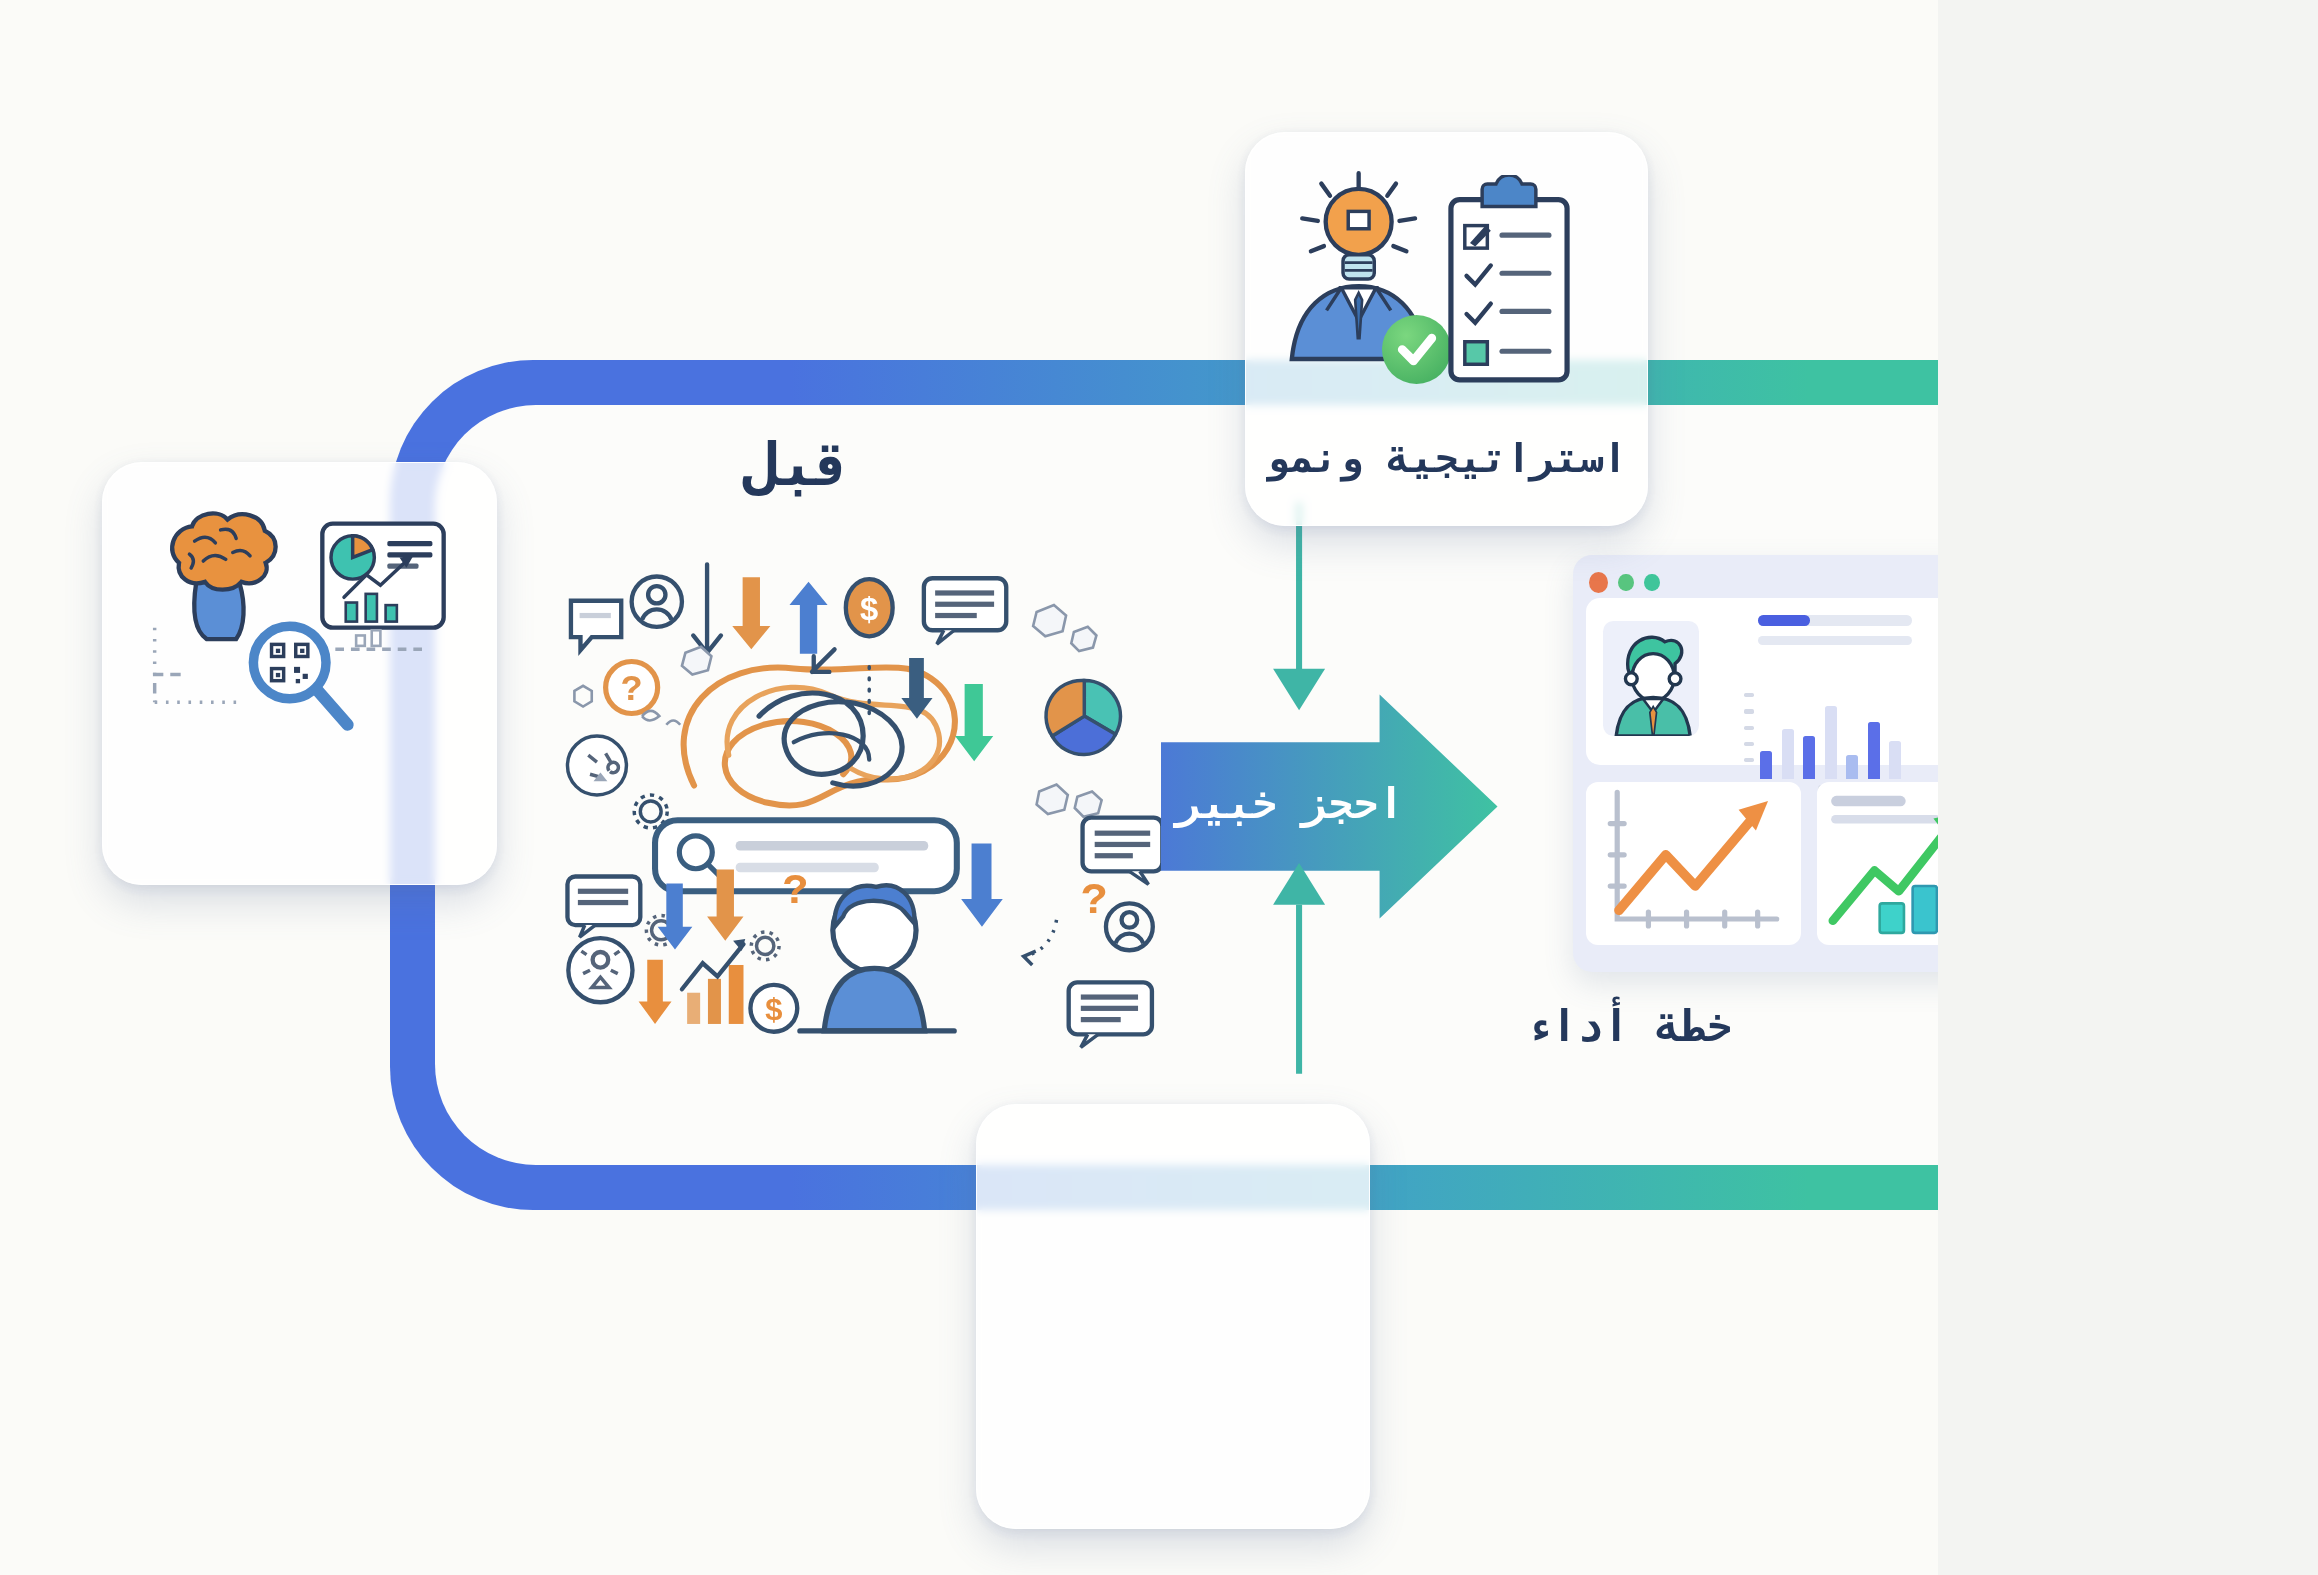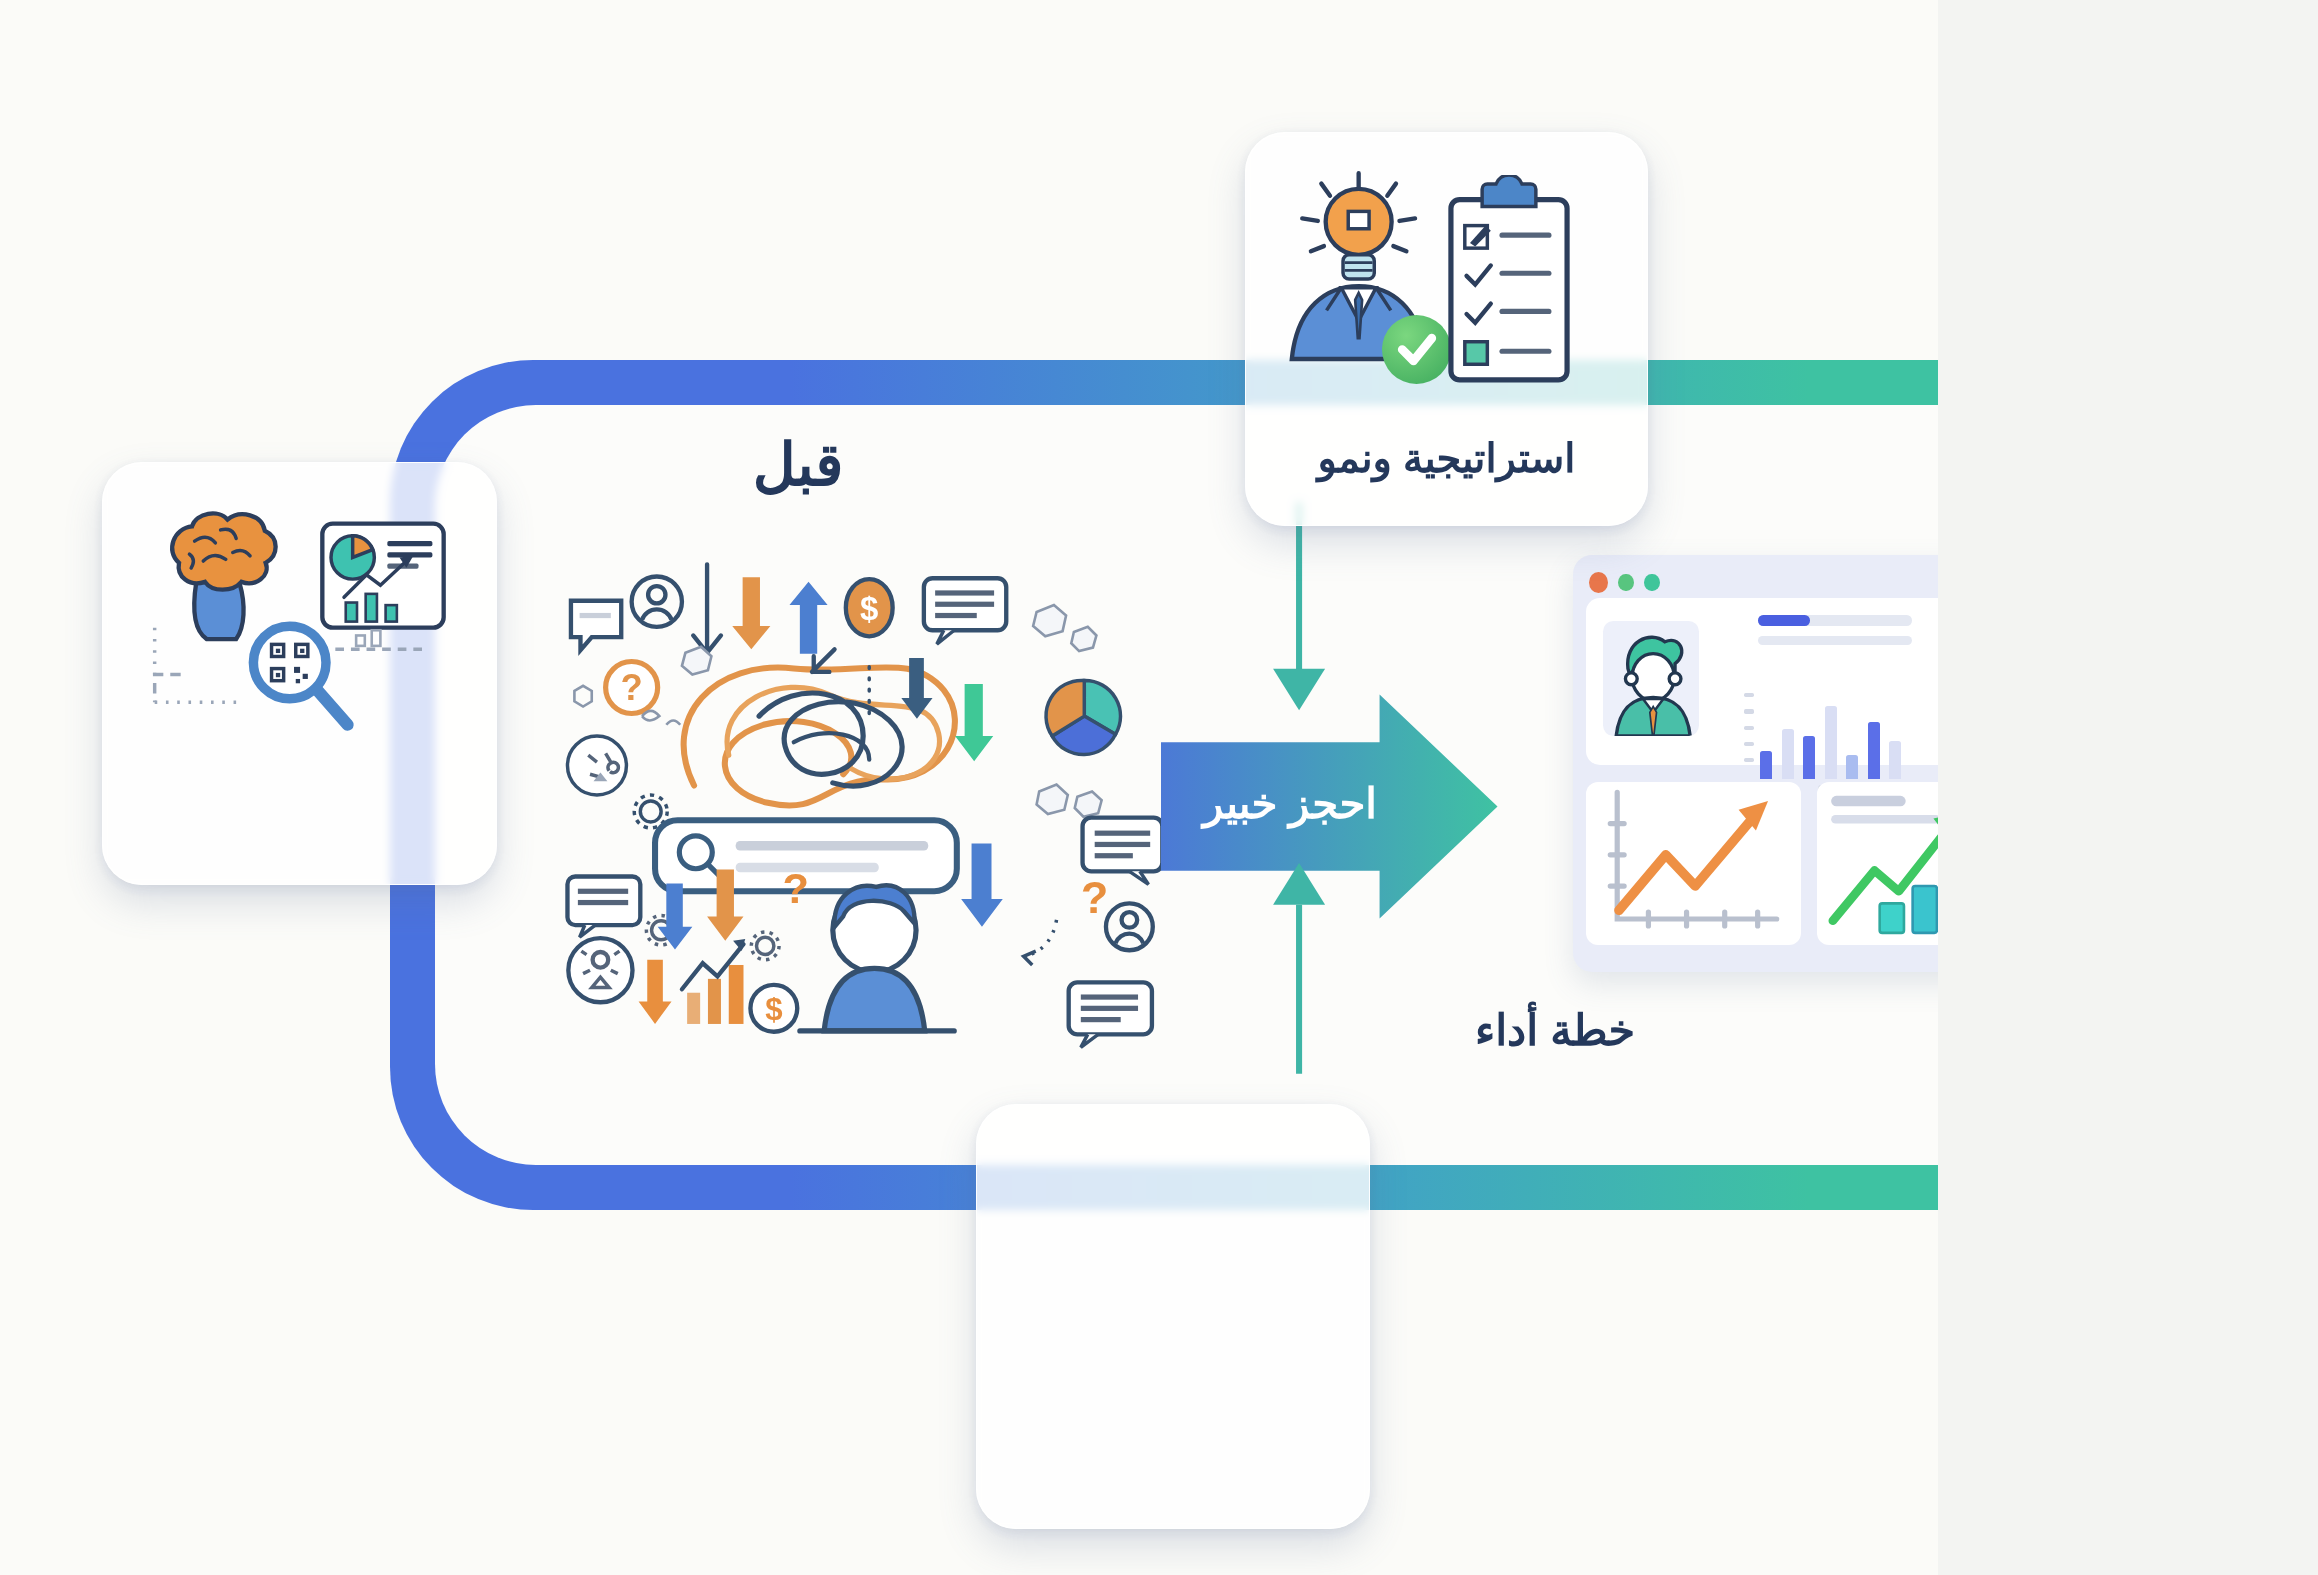--- a/index.html
+++ b/index.html
@@ -1,17 +1,17 @@
 <!DOCTYPE html>
 <html lang="ar" style="font-size:14px"><head>
 <meta charset="utf-8">
 <style>
   html,body{margin:0;padding:0;background:#f3f4f2;}
   .canvas{position:relative;width:1938px;height:1576px;background:#FBFBF8;overflow:hidden;
-          font-family:Liberation Sans, sans-serif;}
+          font-family:Liberation Mono, monospace;}
   .abs{position:absolute;}
 
   
   .frame{left:390px;top:360px;width:1818px;height:850px;border-radius:143px;
          background:linear-gradient(90deg,#4A72DF 0%,#4A72DF 22%,#41A4C4 55%,#3EC2A2 78%,#3EC2A2 100%);}
   .frame-inner{position:absolute;left:45px;top:45px;right:45px;bottom:45px;
                background:#FCFCFA;border-radius:101px;}
 
   
   .glass{background:rgba(255,255,255,.80);border:1.7px solid rgba(255,255,255,.95);
@@ -51,21 +51,21 @@
   .xdots{position:absolute;left:182px;top:187px;width:156px;display:flex;justify-content:space-between;}
   .xdots i{width:6px;height:7.8px;background:#D4D9E6;border-radius:50%;}
   .check-green{border-radius:50%;background:radial-gradient(circle at 35% 30%,#7BD77F,#3BA85B);
                display:flex;align-items:center;justify-content:center;}
   .win-check{position:absolute;left:353px;top:17.4px;width:47px;height:47px;}
   .win-bl-card{position:absolute;left:13px;top:227px;width:215px;height:163px;background:#ffffff;border-radius:12px;}
   .win-br-card{position:absolute;left:244px;top:227px;width:219px;height:163px;background:#ffffff;border-radius:12px;}
 
   .after-label{position:absolute;text-align:center;direction:rtl;font-weight:bold;color:#24385B;
                font-size:43px;line-height:1.18;}
-  .lbl-perf{left:1442px;top:1005px;width:226px;}
+  .lbl-perf{left:1516px;top:1005px;width:226px;}
   .lbl-action{left:1767px;top:1005px;width:226px;}
 </style>
 </head>
 <body>
 
 <div class="canvas">
 
   <div class="abs frame">
     <div class="frame-inner"></div>
   </div>

